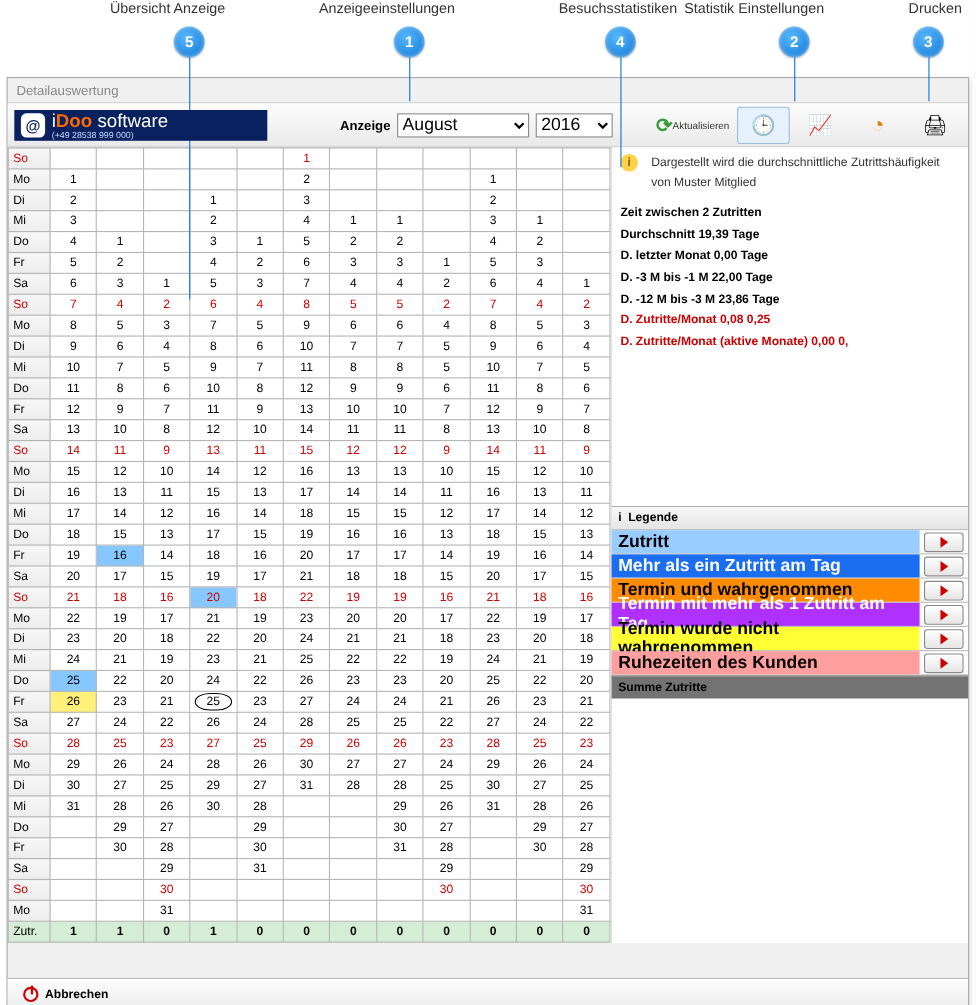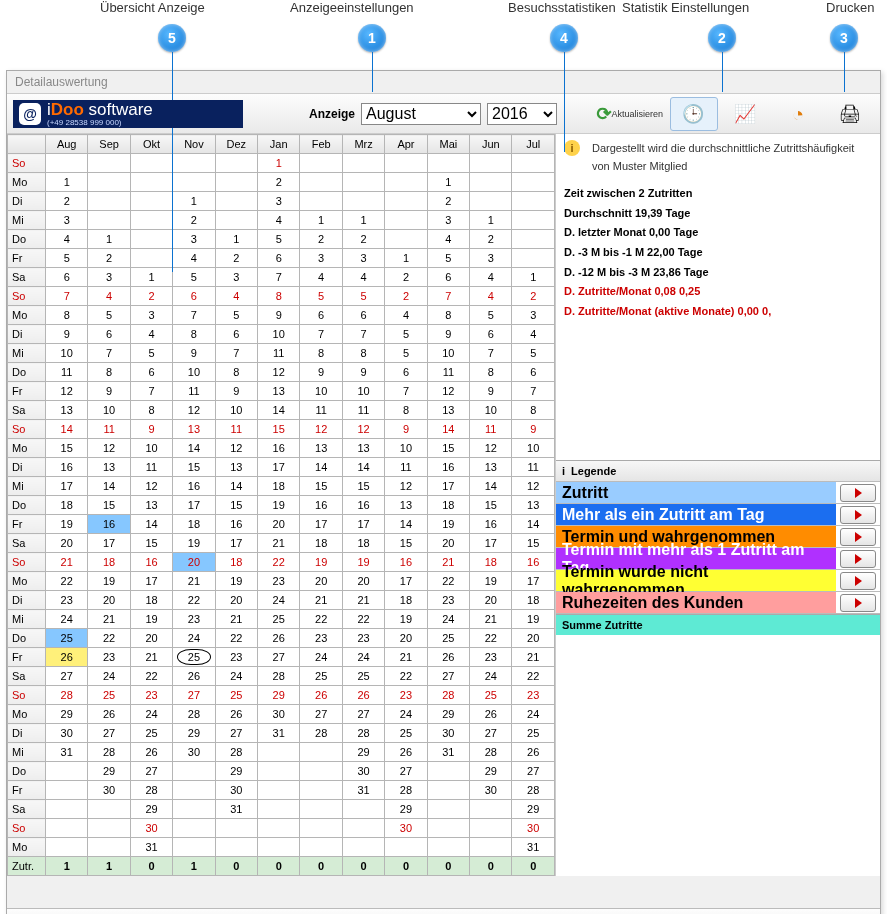--- a/index.html
+++ b/index.html
@@ -183,21 +183,21 @@
     display:flex;align-items:center;justify-content:center;cursor:pointer;
   }
   .legend-play::before{content:"";border-left:7px solid #c00;border-top:5px solid transparent;border-bottom:5px solid transparent}
   .leg-c0{background:#99ccff}
   .leg-c1{background:#1b6ef0;color:#fff}
   .leg-c2{background:#ff8c00}
   .leg-c3{background:#b030ff;color:#fff}
   .leg-c4{background:#ffff33}
   .leg-c5{background:#ff9e9e}
   .legend-sum{
-    background:#5eead4;font-weight:bold;padding:4px 6px;border-top:1px solid #aaa;
+    background:#737373;font-weight:bold;padding:4px 6px;border-top:1px solid #aaa;
   }
   .sum-space{height:132px}
 
   
   .bottombar{
     border-top:1px solid #bbb;
     padding:4px 8px;background:linear-gradient(#fdfdfd,#ececec);
     display:flex;align-items:center;height:28px;margin-top:32px;
   }
   .btn-cancel{
@@ -272,35 +272,20 @@
       <div class="tool-btn">
         <span class="ic ic-print"></span>
       </div>
     </div>
   </div>
 
   <div class="content">
     <div class="grid-area">
       <table class="grid" id="cal-grid">
           <tbody>
-            <tr>
-              <th class="daycol"></th>
-              <th>Aug</th>
-              <th>Sep</th>
-              <th>Okt</th>
-              <th>Nov</th>
-              <th>Dez</th>
-              <th>Jan</th>
-              <th>Feb</th>
-              <th>Mrz</th>
-              <th>Apr</th>
-              <th>Mai</th>
-              <th>Jun</th>
-              <th>Jul</th>
-            </tr>
             <tr class="sun">
               <td class="daycol sun">So</td>
               <td class="sun"></td>
               <td class="sun"></td>
               <td class="sun"></td>
               <td class="sun"></td>
               <td class="sun"></td>
               <td class="sun">1</td>
               <td class="sun"></td>
               <td class="sun"></td>

